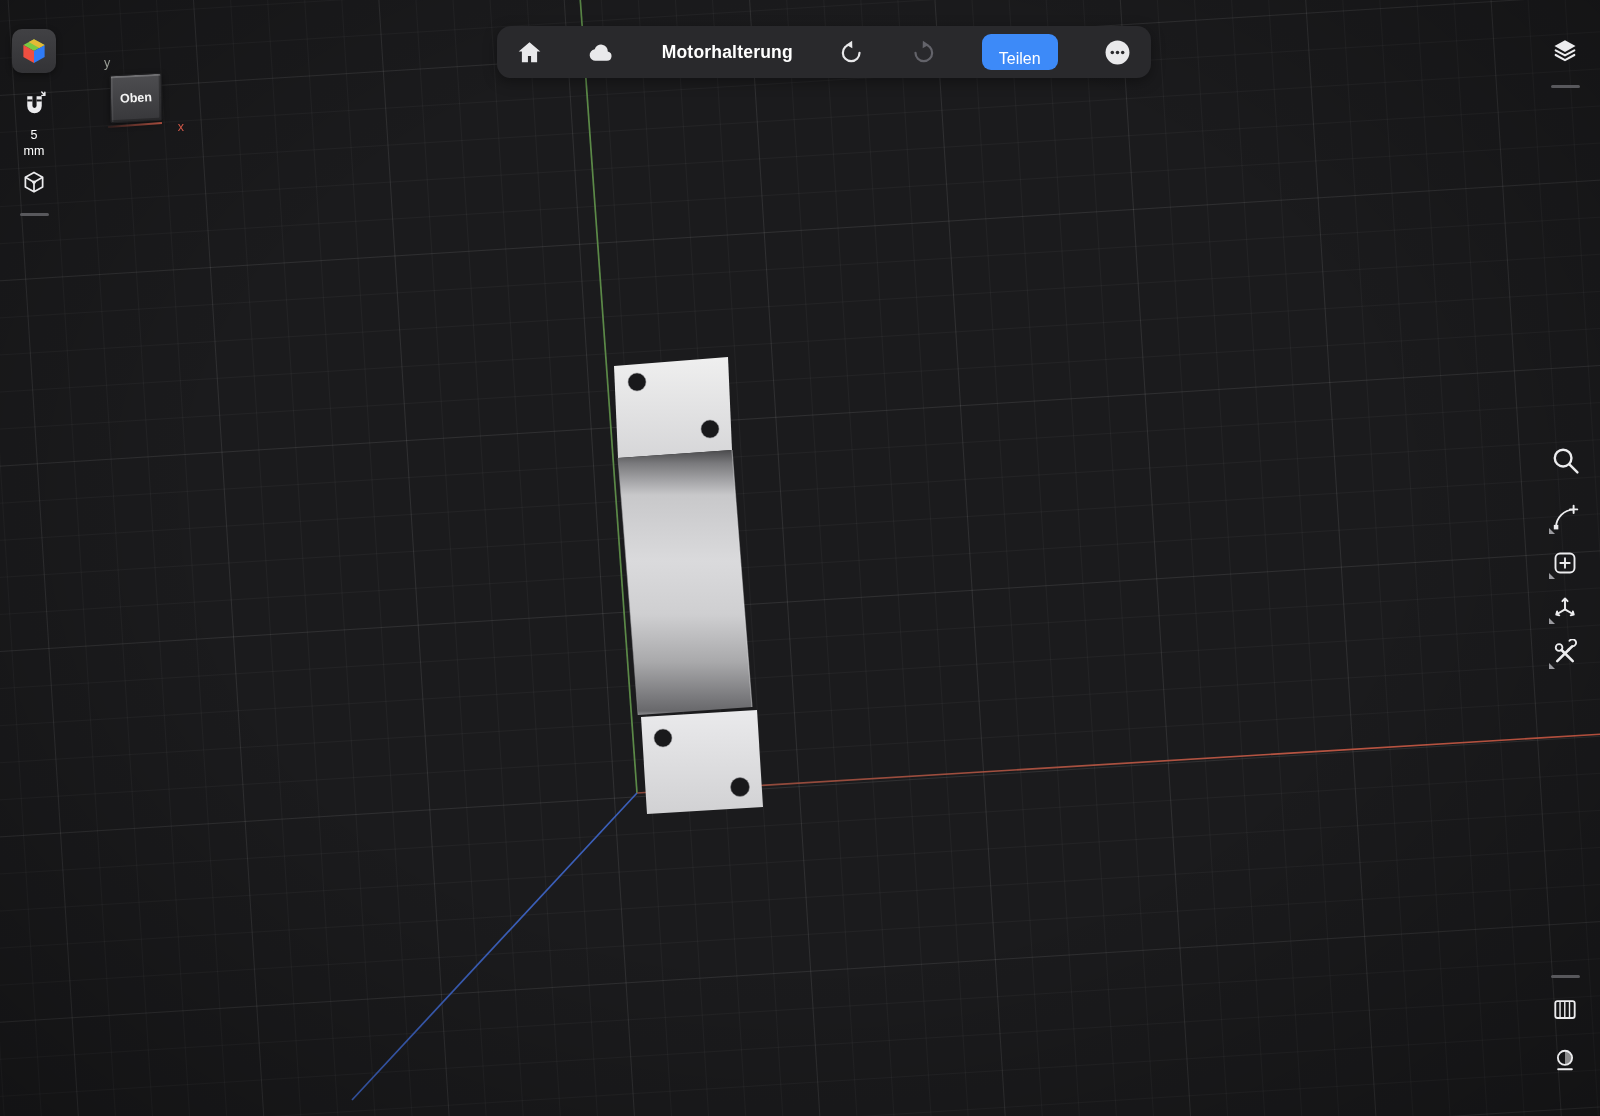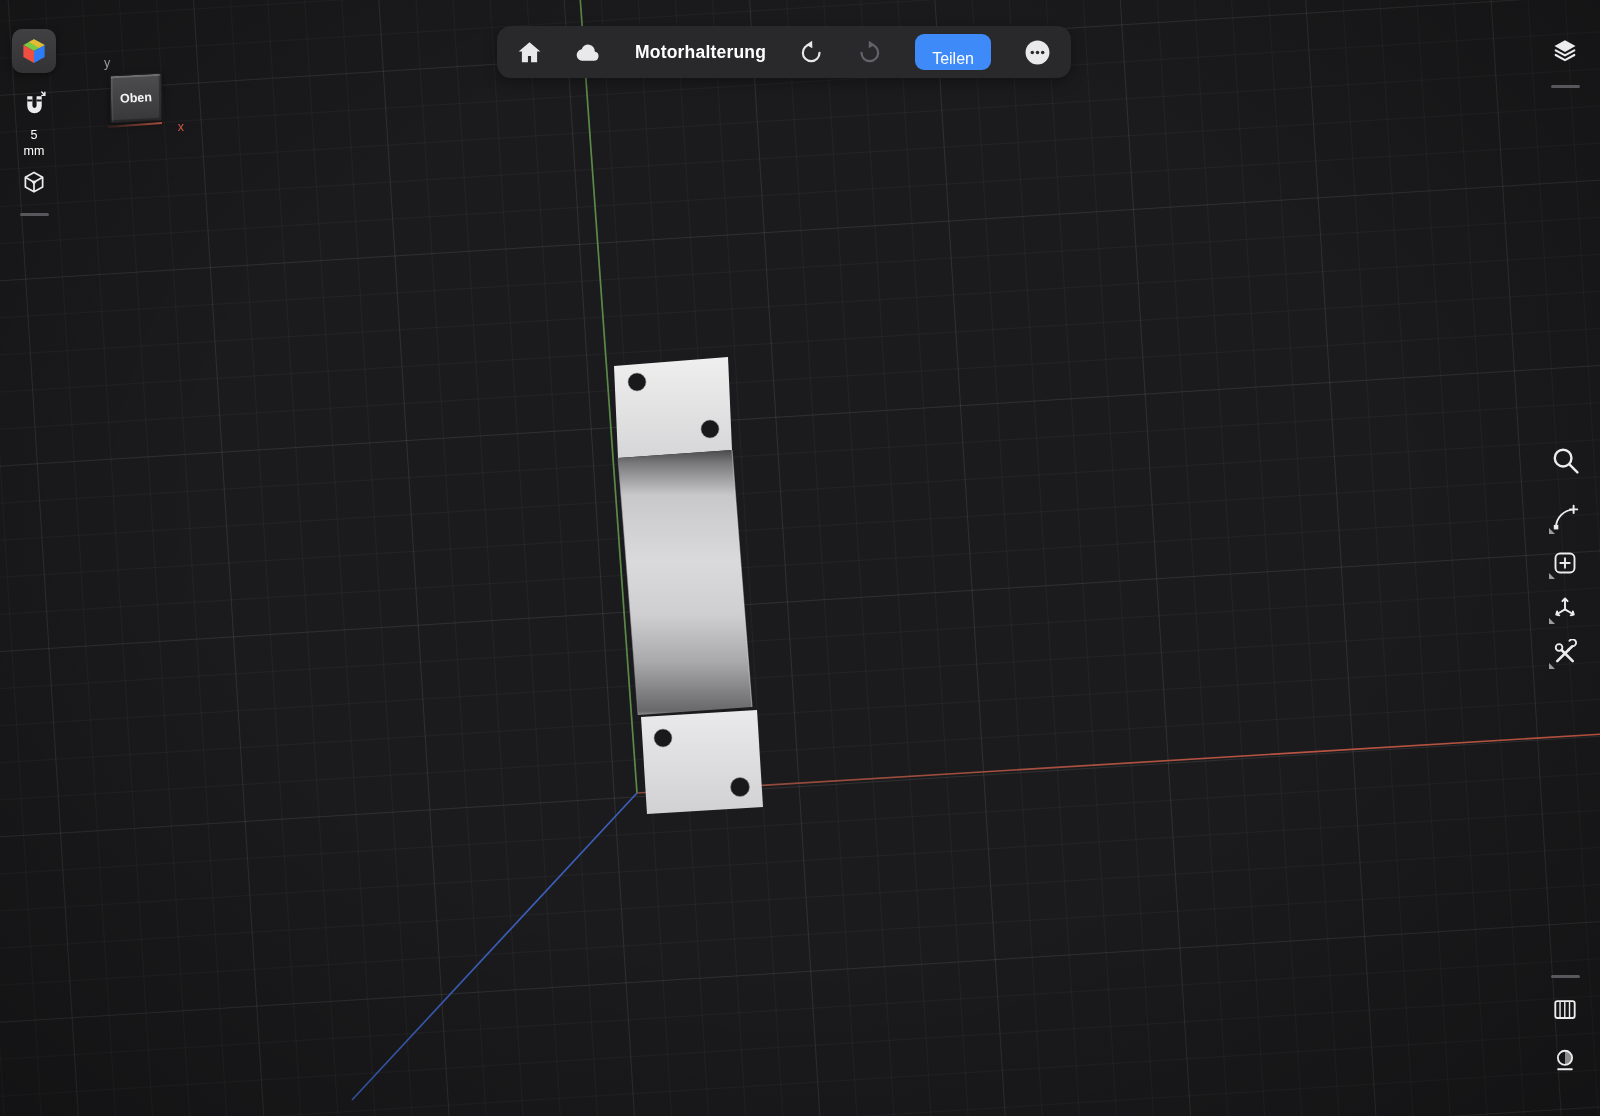--- a/index.html
+++ b/index.html
@@ -15,21 +15,21 @@
       linear-gradient(90deg,rgba(255,255,255,0.055) 1px,transparent 1px),
       linear-gradient(rgba(255,255,255,0.035) 1px,transparent 1px),
       linear-gradient(90deg,rgba(255,255,255,0.035) 1px,transparent 1px);
     background-size:185px 185px,185px 185px,37px 37px,37px 37px;
     transform:rotate(-3.6deg);}
   .vignette{position:absolute;inset:0;pointer-events:none;
     background:radial-gradient(ellipse at 50% 45%,rgba(0,0,0,0) 52%,rgba(0,0,0,0.30) 100%);}
   svg.axes,svg.model{position:absolute;left:0;top:0;}
 
   
-  .topbar{position:absolute;left:497px;top:26px;width:574px;height:52px;
+  .topbar{position:absolute;left:497px;top:26px;width:654px;height:52px;
     background:#29292c;border-radius:14px;display:flex;align-items:center;
     justify-content:space-between;padding:0 20px;box-shadow:0 4px 14px rgba(0,0,0,.35);}
   .tb-btn{background:none;border:none;padding:0;margin:0;color:#e9e9eb;
     display:flex;align-items:center;justify-content:center;cursor:pointer;position:relative;}
   .tb-btn.disabled{color:#63636a;}
   .tb-title{color:#ffffff;font-size:17.5px;font-weight:700;letter-spacing:.2px;white-space:nowrap;cursor:pointer;}
   .share-btn{background:#3d8af8;color:#fff;border:none;border-radius:9px;height:36px;
     padding:16px 17px;font-size:16px;font-family:"Liberation Sans",sans-serif;cursor:pointer;}
 
   

